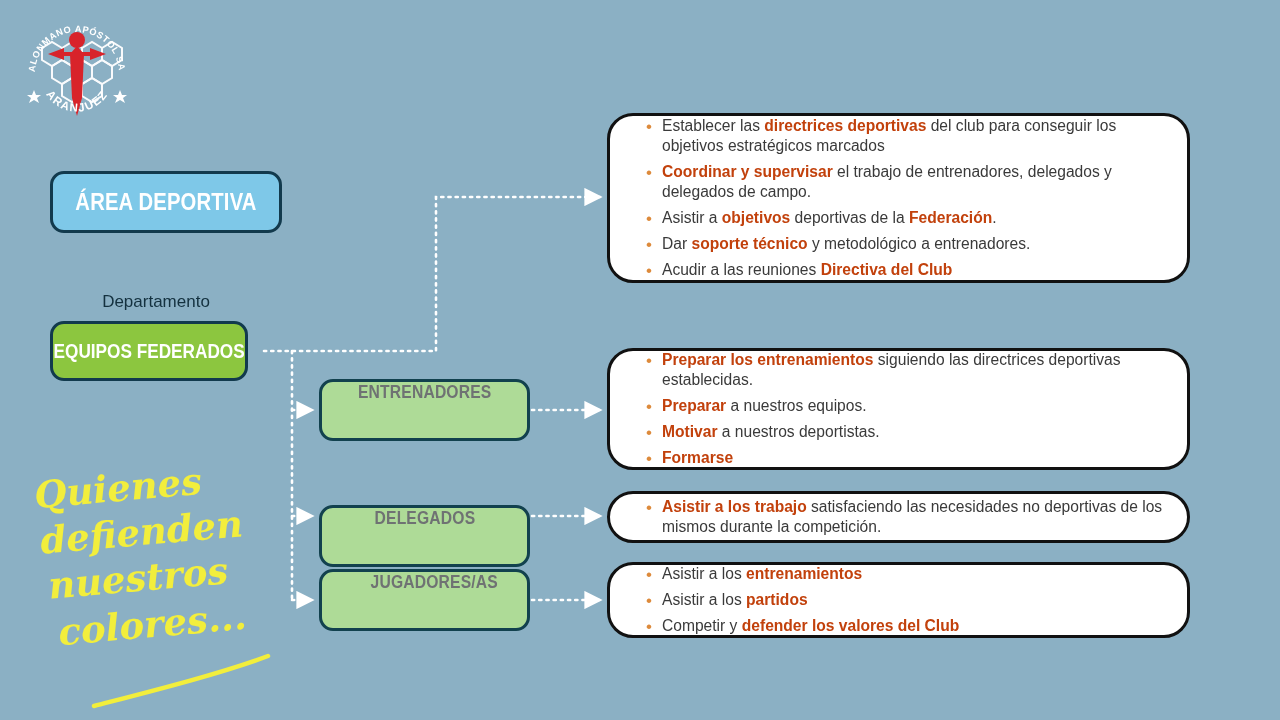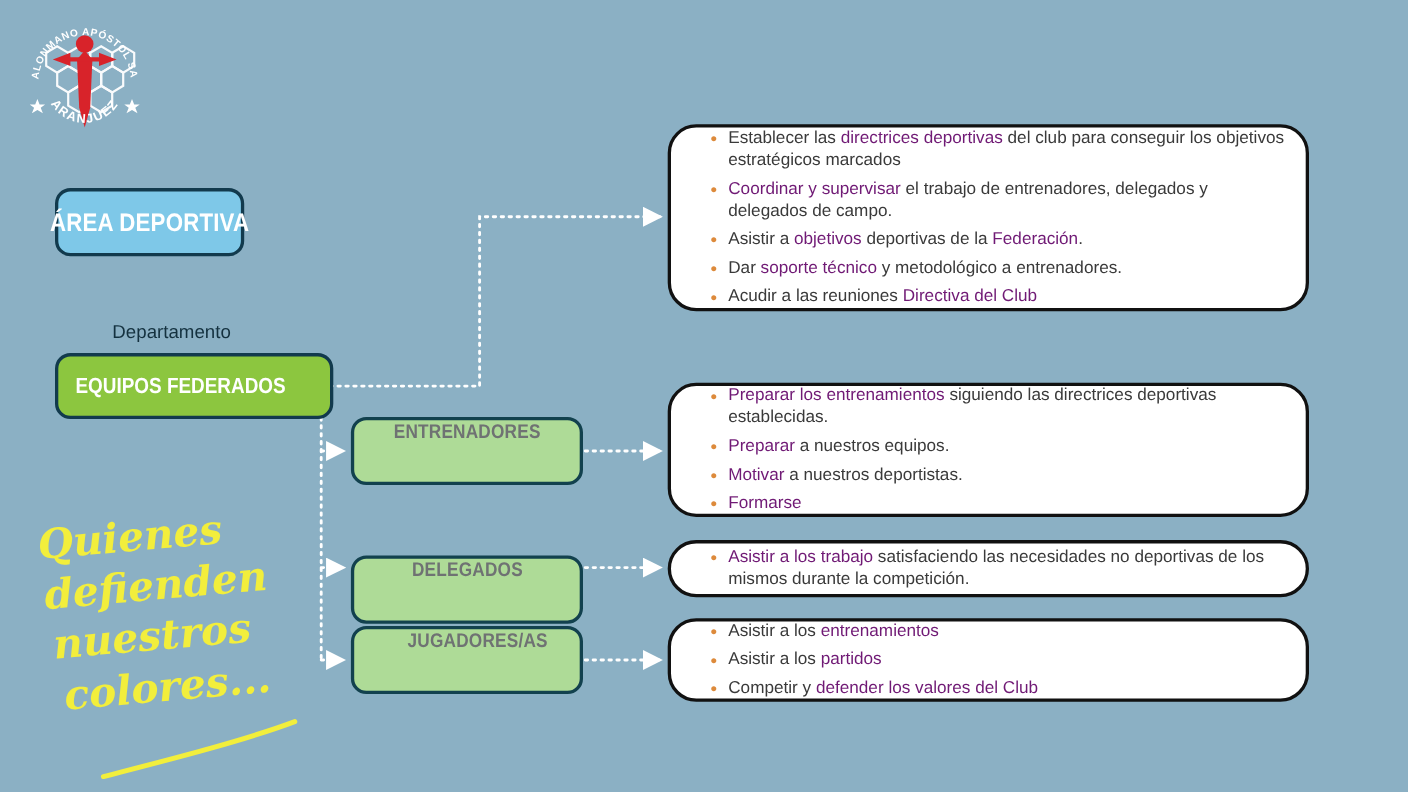--- a/index.html
+++ b/index.html
@@ -37,21 +37,21 @@
     top: 12px;
     width: 118px;
     height: 118px;
   }
 
   
   .area-box {
     position: absolute;
     left: 50px;
     top: 171px;
-    width: 172px;
+    width: 232px;
     height: 62px;
     background: #7ec8e8;
     border: 3px solid #123a4d;
     border-radius: 14px;
     box-sizing: border-box;
     display: flex;
     align-items: center;
     justify-content: center;
   }
   .area-box .label {
@@ -71,28 +71,29 @@
     text-align: center;
     color: #14313f;
     font-size: 17px;
     line-height: 20px;
   }
 
   .dept-box {
     position: absolute;
     left: 50px;
     top: 321px;
-    width: 253px;
+    width: 198px;
     height: 60px;
     background: #8cc63f;
     border: 3px solid #123a4d;
     border-radius: 14px;
     box-sizing: border-box;
     display: flex;
     align-items: center;
+    justify-content: center;
   }
   .dept-box .label {
     color: #ffffff;
     font-size: 20px;
     font-weight: bold;
     transform: scaleX(0.86);
     white-space: nowrap;
   }
 
   .dept-person {
@@ -184,21 +185,21 @@
     width: 26px;
     flex: 0 0 26px;
     text-align: center;
   }
   .bullet-text {
     color: #3a3a3a;
     font-size: 15.6px;
     line-height: 20.5px;
     flex: 1;
   }
-  .bullet-text b { color: #701a75; font-weight: normal; }
+  .bullet-text b { color: #c2410c; font-weight: bold; }
 </style>
 </head>
 <body style="background: rgb(139, 176, 196);">
 
 <div id="stage">
 
   <svg id="connectors" viewBox="0 0 1280 720">
     <defs>
       <marker id="arrow" markerWidth="7" markerHeight="7" refX="6" refY="3.5" orient="auto">
         <path d="M0,0 L7,3.5 L0,7 Z" fill="#ffffff"></path>

